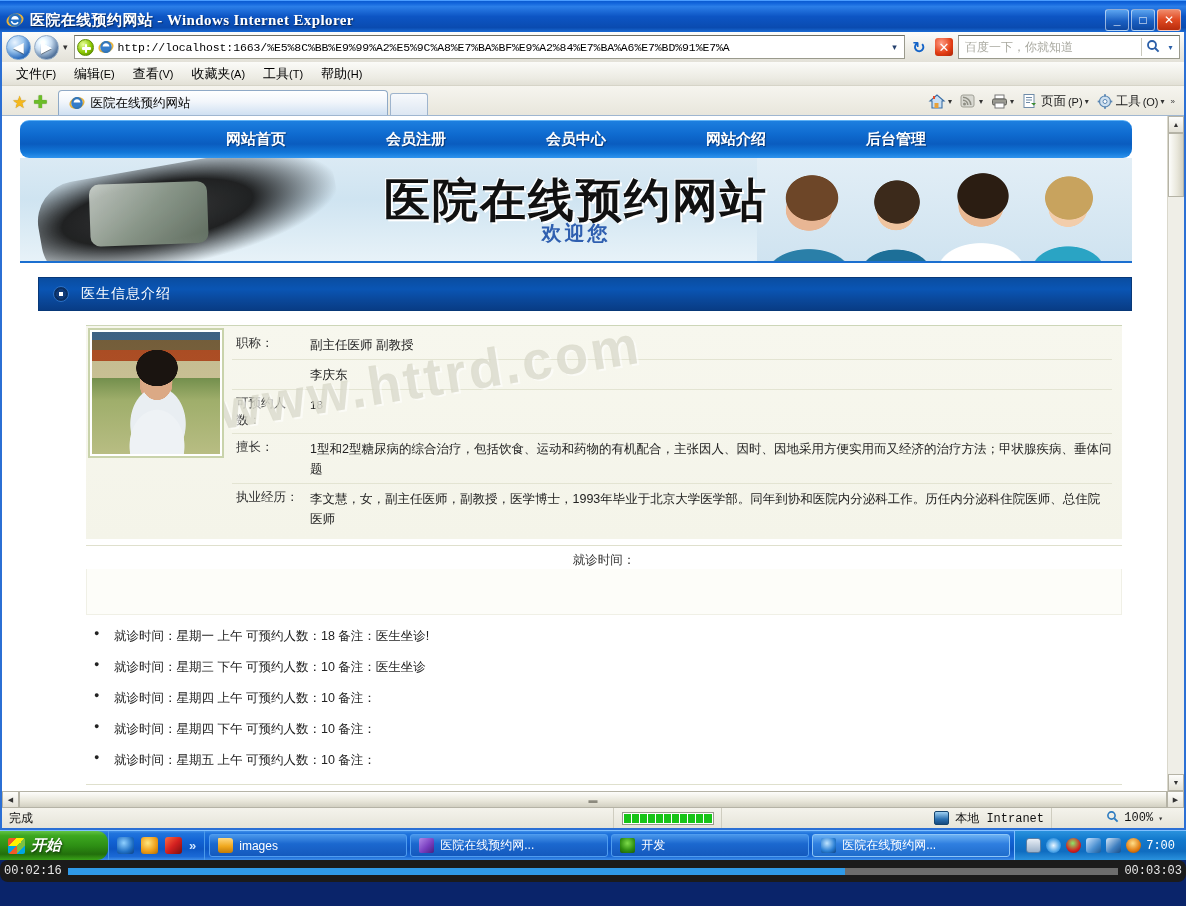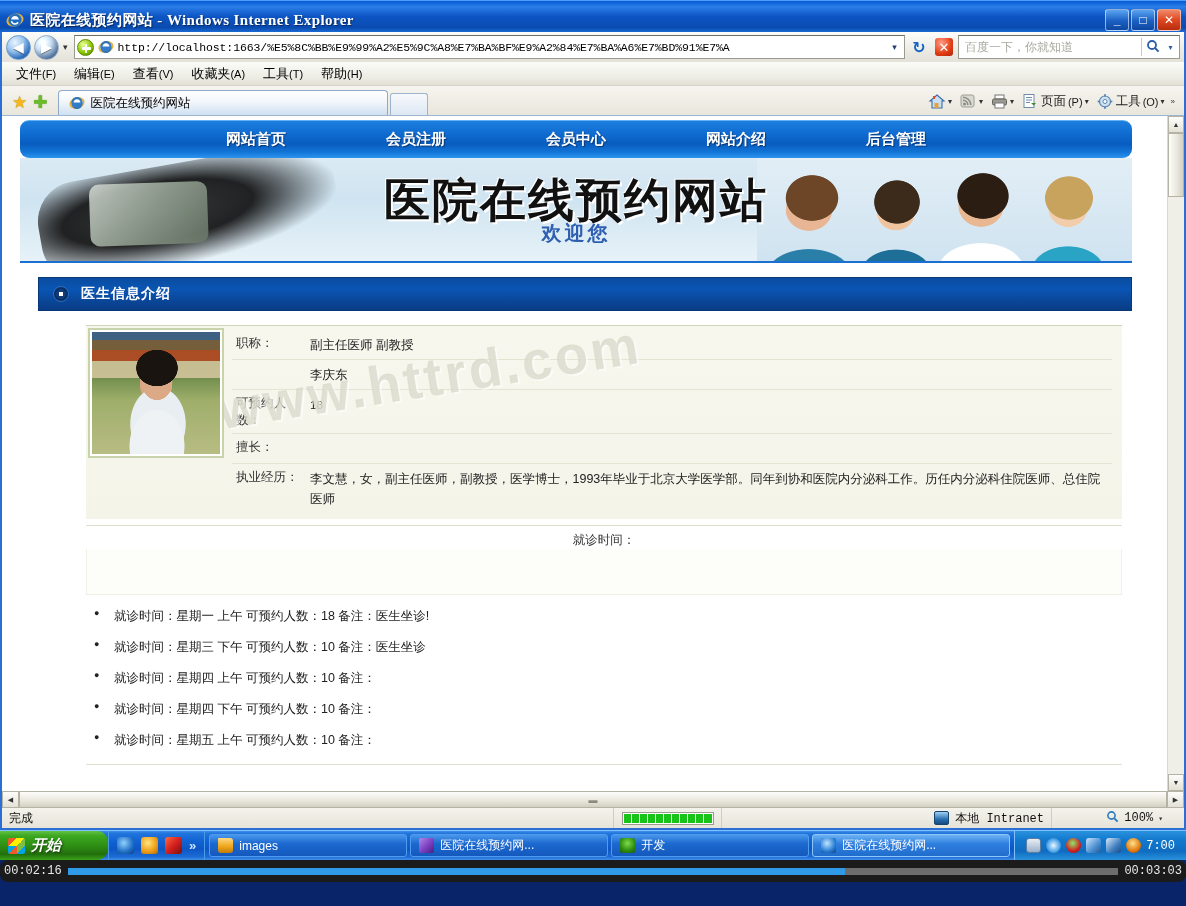--- a/index.html
+++ b/index.html
@@ -192,21 +192,21 @@
     margin: 14px 18px 0 36px; height: 34px;
     background: linear-gradient(180deg,#0a4da0 0%,#0a55b4 35%,#0a4799 70%,#083c85 100%);
     display: flex; align-items: center; gap: 12px; padding-left: 14px;
     border: 1px solid #083878;
   }
   .sec-bullet {
     width: 16px; height: 16px; border-radius: 50%;
     background: radial-gradient(circle at 50% 50%, #fff 0 22%, #103a78 24% 48%, #0a2f63 50% 100%);
     border: 1px solid #2a6fc4; flex: none;
   }
-  .sec-title { color: #fff; font-size: 14px; font-weight: bold; letter-spacing: 1px; }
+  .sec-title { color: #fff; font-size: 14px; font-weight: normal; letter-spacing: 1px; }
 
   .info-card {
     margin: 14px 28px 0 84px; position: relative;
     border-top: 1px solid #cdd6b8;
     background: linear-gradient(180deg,#f7f7ee 0%,#f4f4e9 100%);
     padding: 4px 0 6px 0;
   }
   .photo-box {
     position: absolute; left: 2px; top: 2px; width: 136px; height: 130px;
     border: 2px solid #c9d3ab; background: #fff; padding: 2px; overflow: hidden;
@@ -567,20 +567,21 @@
             <div class="irow name">
               <span class="ilabel"></span>
               <span class="ival">李庆东</span>
             </div>
             <div class="irow">
               <span class="ilabel">可预约人数：</span>
               <span class="ival small">18</span>
             </div>
             <div class="irow">
               <span class="ilabel">擅长：</span>
+              <span class="ival">1型和2型糖尿病的综合治疗，包括饮食、运动和药物的有机配合，主张因人、因时、因地采用方便实用而又经济的治疗方法；甲状腺疾病、垂体问题</span>
             </div>
             <div class="irow">
               <span class="ilabel">执业经历：</span>
               <span class="ival">李文慧，女，副主任医师，副教授，医学博士，1993年毕业于北京大学医学部。同年到协和医院内分泌科工作。历任内分泌科住院医师、总住院医师</span>
             </div>
           </div>
         </div>
 
         <div class="visit-head">就诊时间：</div>
         <div class="visit-blank"></div>

